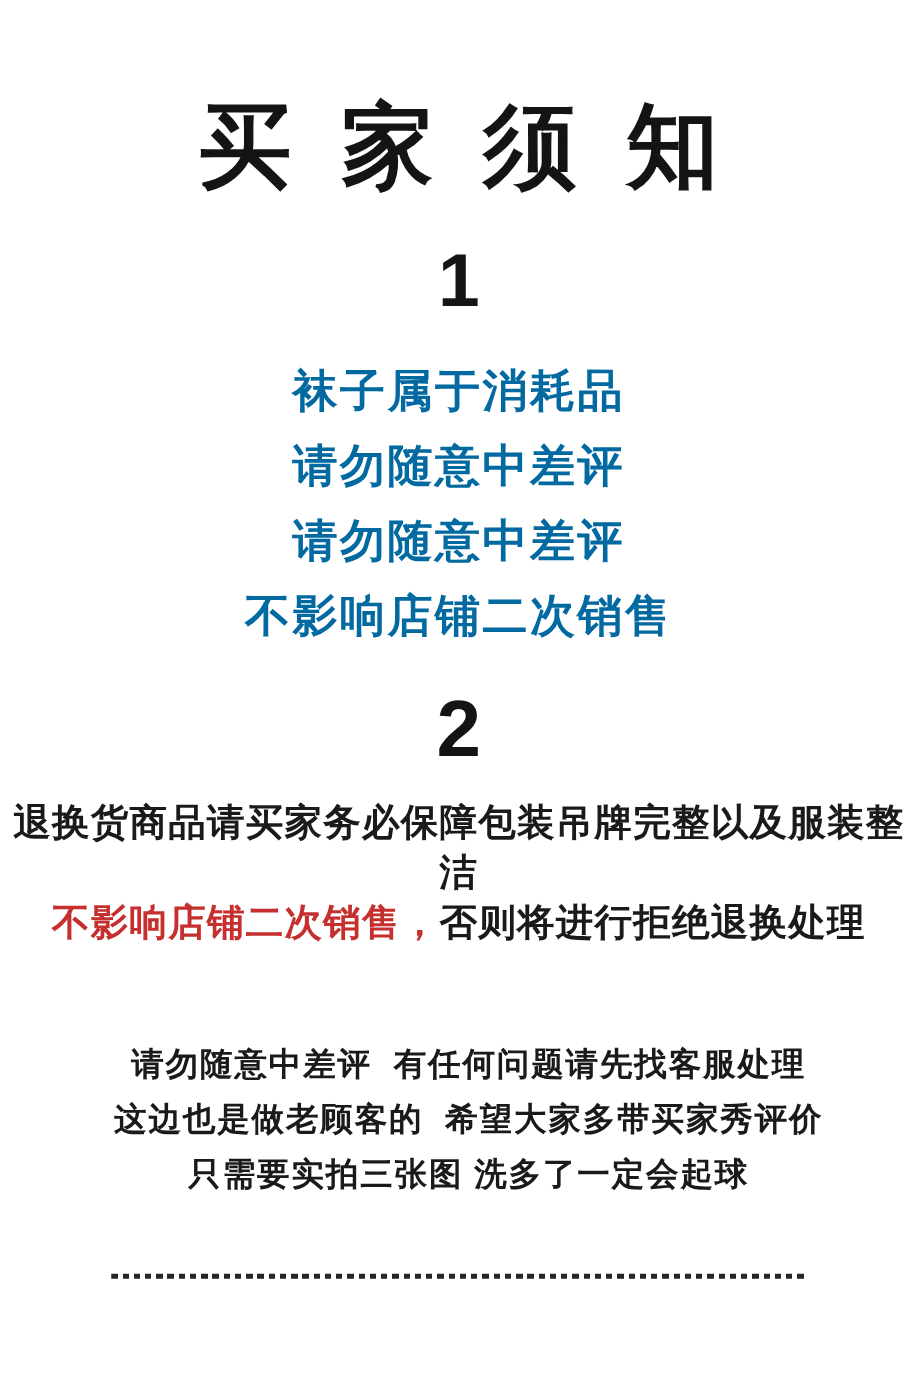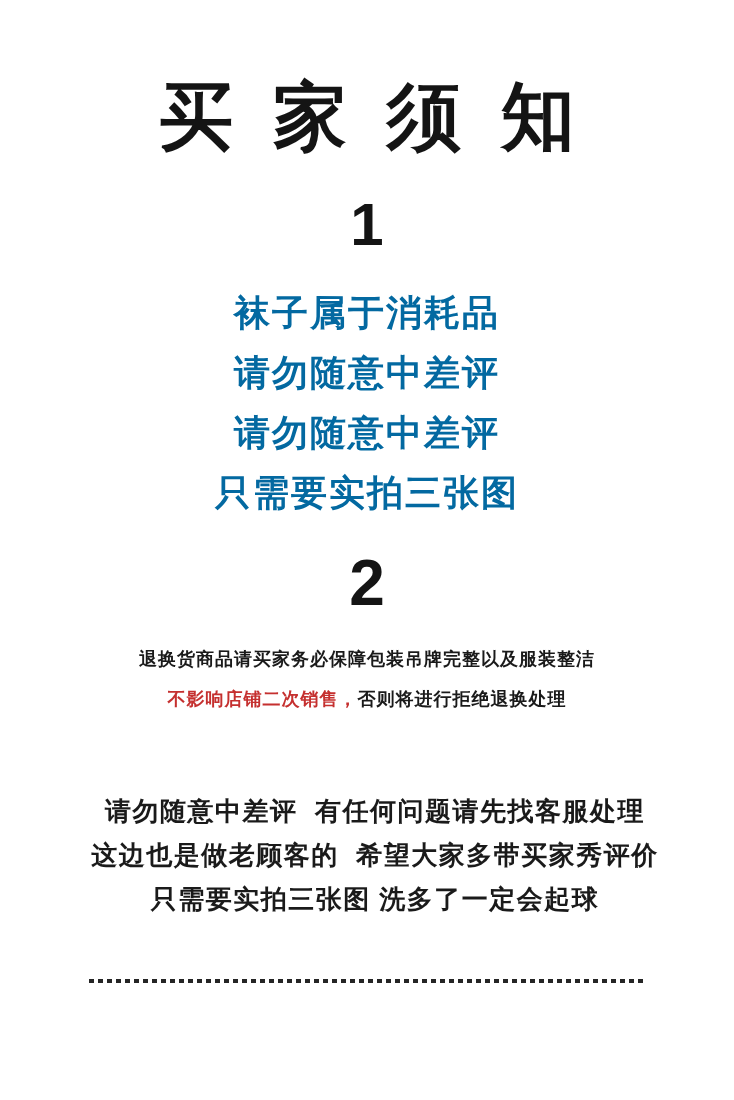--- a/index.html
+++ b/index.html
@@ -46,21 +46,21 @@
     letter-spacing: 2px;
     line-height: 1;
     margin-top: 24px;
     color: #0369a1;
   }
   .s1-line.first {
     margin-top: 40px;
   }
   .para {
     margin: 24px 0 0 0;
-    font-size: 18px;
+    font-size: 30px;
     font-weight: 700;
     letter-spacing: 1px;
     line-height: 40px;
     color: #1a1a1a;
   }
   .red {
     color: #c5302f;
     text-align: center;
   }
   .s3 {
@@ -87,21 +87,21 @@
 
 <div class="page">
 
   <h1 class="title">买家须知</h1>
 
   <div class="num num-1">1</div>
 
   <div class="s1-line first">袜子属于消耗品</div>
   <div class="s1-line">请勿随意中差评</div>
   <div class="s1-line">请勿随意中差评</div>
-  <div class="s1-line">只需要实拍三张图</div>
+  <div class="s1-line">不影响店铺二次销售</div>
 
   <div class="num num-2">2</div>
 
   <p class="para">
     <span>退换货商品请买家务必保障包装吊牌完整以及服装整洁</span><br>
     <span class="red">不影响店铺二次销售，</span><span>否则将进行拒绝退换处理</span>
   </p>
 
   <div class="s3">
     <div class="s3-line">请勿随意中差评  有任何问题请先找客服处理</div>

